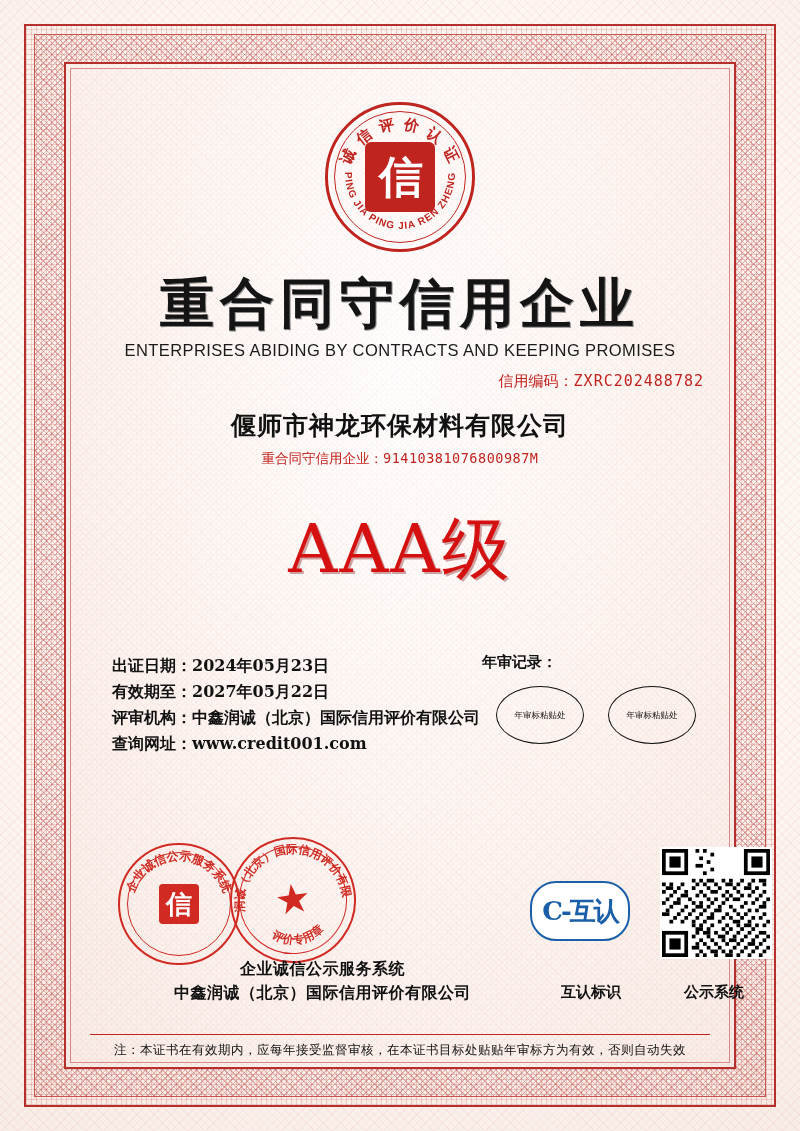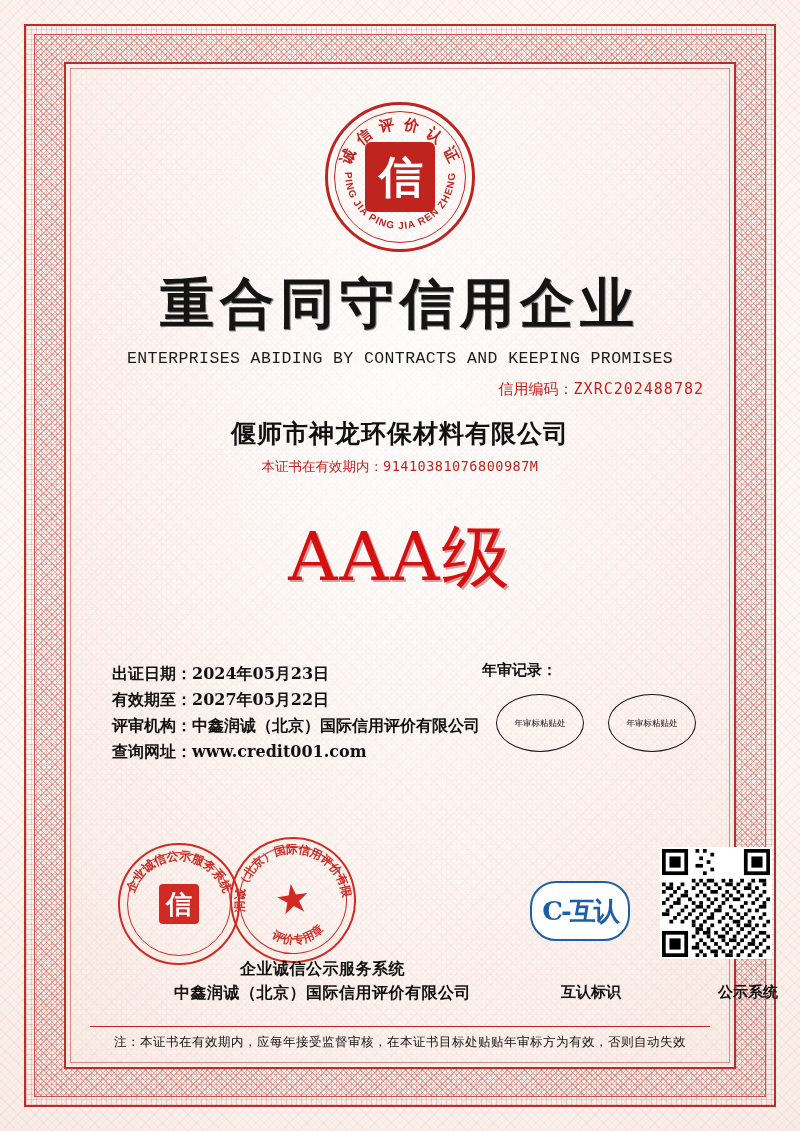--- a/index.html
+++ b/index.html
@@ -98,25 +98,25 @@
     text-align:center;
     font-family:"DejaVu Serif", serif;
     font-weight:bold;
     font-size:54px;
     letter-spacing:6px;
     color:#141414;
     text-shadow:1px 1px 0 #8a8a8a;
   }
   .title-en{
     text-align:center;
-    font-family:Liberation Mono, monospace;
+    font-family:Liberation Sans, sans-serif;
     font-size:16.5px;
     letter-spacing:0.4px;
     color:#1a1a1a;
-    margin-top:8px;
+    margin-top:0;
   }
   .cred-no{
     text-align:right;
     margin-top:12px;
     padding-right:6px;
     color:#c0241f;
     font-size:15px;
     font-family:"Liberation Sans", sans-serif;
   }
   .cred-no .val{
@@ -265,27 +265,27 @@
     font-size:15px;font-weight:bold;font-family:"DejaVu Serif", serif;color:#111;
   }
   .qr{
     position:absolute;
     left:570px;top:14px;
     width:108px;height:108px;
     background:#fff;
     padding:2px;
   }
   .qr-caption{
-    position:absolute;left:560px;top:150px;width:128px;text-align:right;
+    position:absolute;left:560px;top:150px;width:128px;text-align:center;
     font-size:15px;font-weight:bold;font-family:Liberation Mono, monospace;color:#111;
   }
 
   .footnote{
     position:absolute;
-    left:26px;right:26px;bottom:18px;
+    left:26px;right:26px;bottom:10px;
     border-top:1px solid #c0241f;
     padding-top:7px;
     text-align:center;
     font-size:12.5px;
     font-family:"DejaVu Serif", serif;
     color:#111;
     letter-spacing:0.5px;
   }
 </style>
 </head>
@@ -318,21 +318,21 @@
 
     <div class="title-cn">重合同守信用企业</div>
     <div class="title-en">ENTERPRISES ABIDING BY CONTRACTS AND KEEPING PROMISES</div>
 
     <div class="cred-no">
       <span>信用编码：</span><span class="val">ZXRC202488782</span>
     </div>
 
     <div class="company">偃师市神龙环保材料有限公司</div>
     <div class="usci">
-      <span>本证书在有效期内：</span><span class="code">91410381076800987M</span>
+      <span>重合同守信用企业：</span><span class="code">91410381076800987M</span>
     </div>
 
 
     <div class="grade">AAA级</div>
 
     <div class="info-wrap">
       <div class="info-left">
         <div class="info-row">
           <span class="lbl">出证日期：</span><span class="val">2024年05月23日</span>
         </div>

